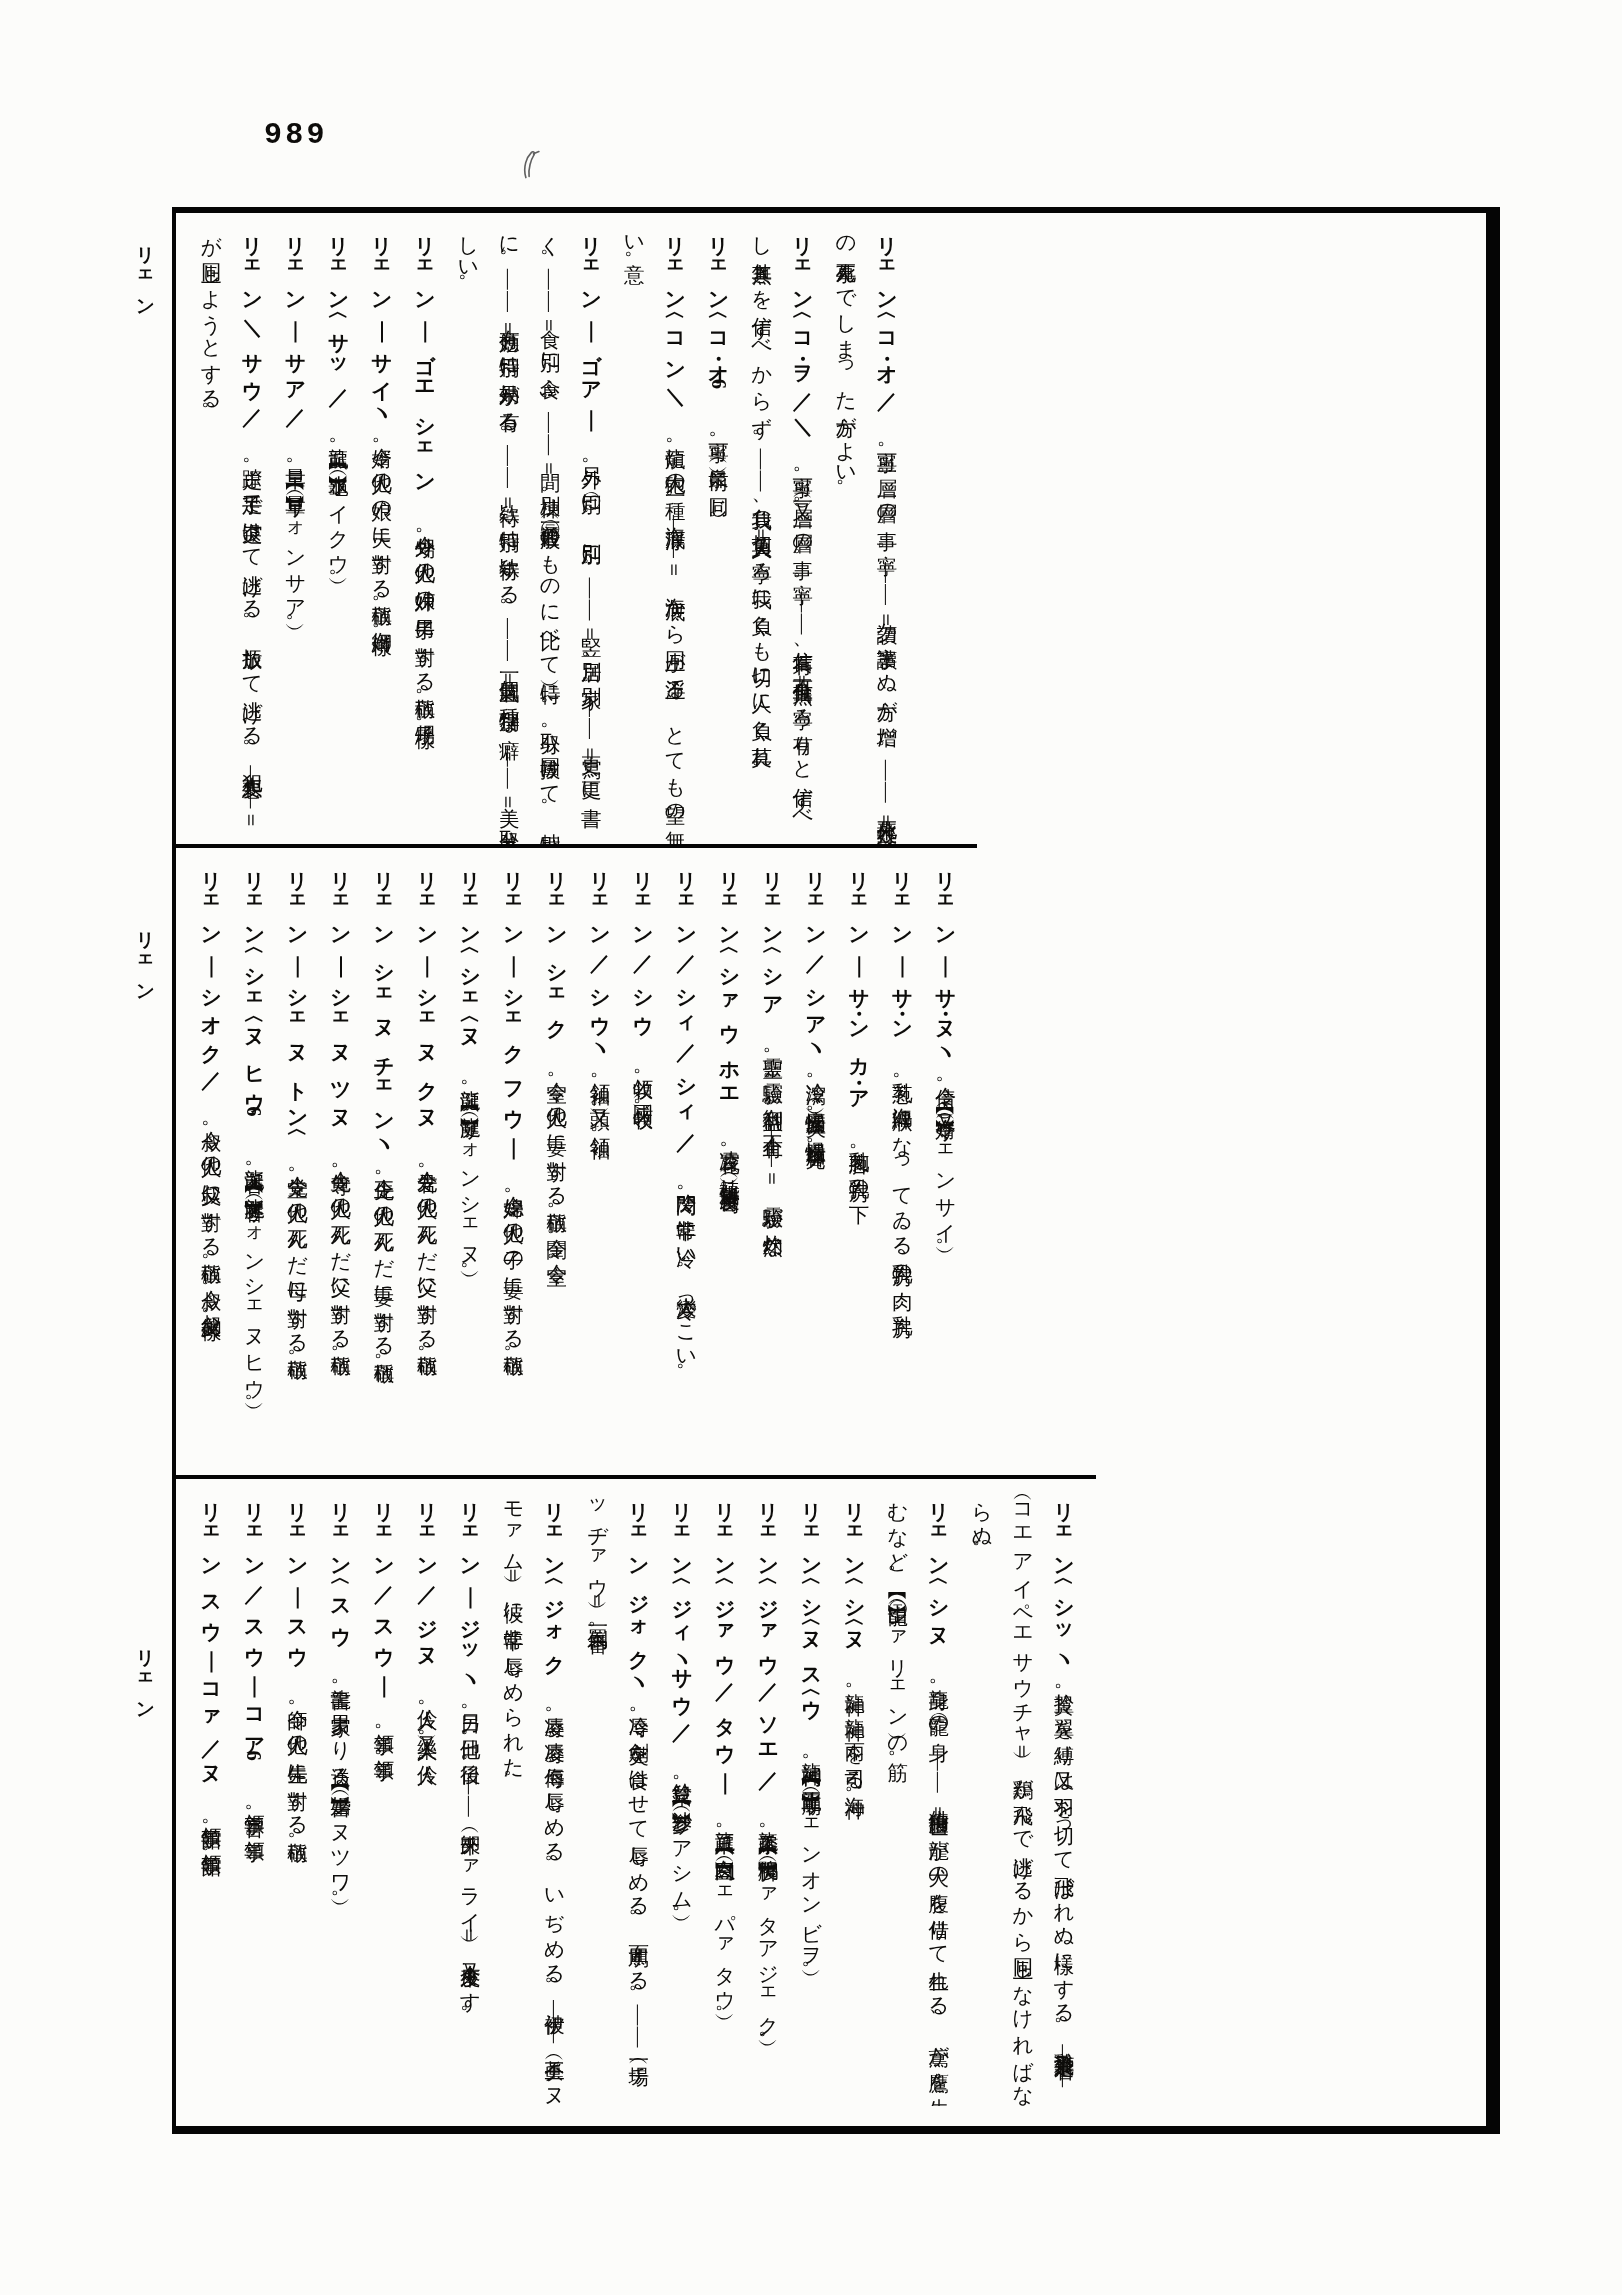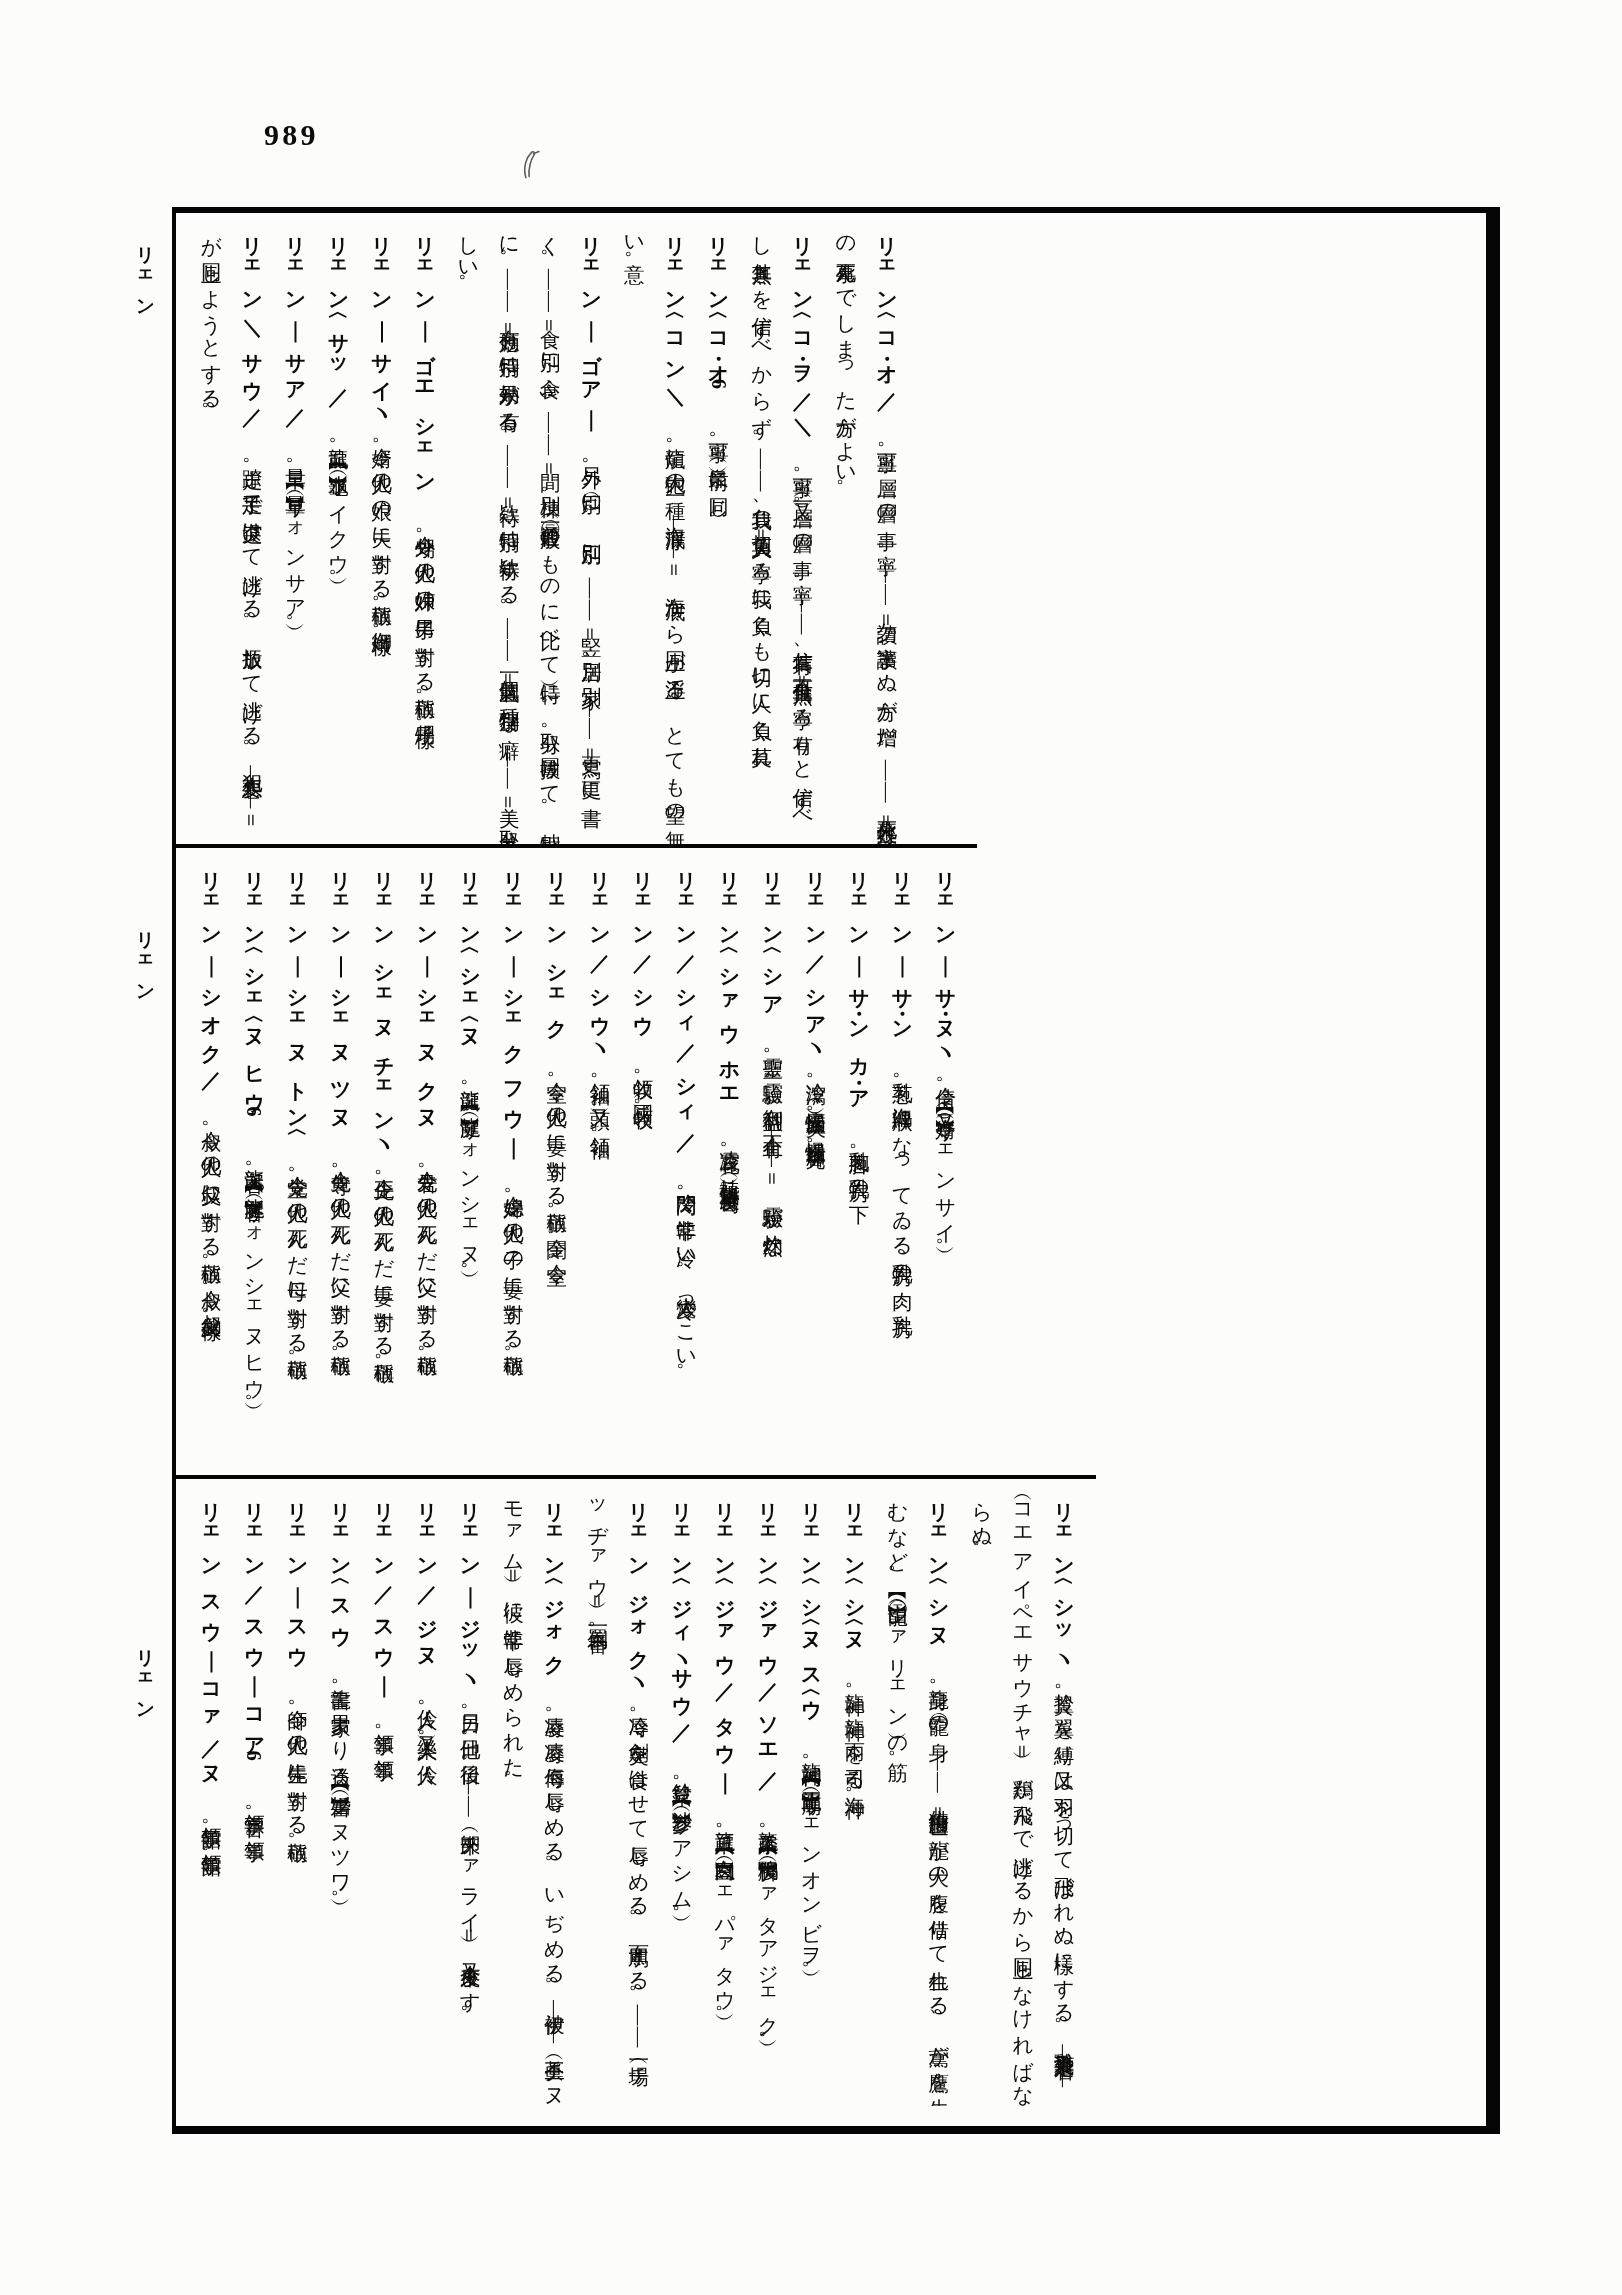--- a/index.html
+++ b/index.html
@@ -5,21 +5,21 @@
   html,body{margin:0;padding:0;}
   body{
     width:1623px;height:2295px;position:relative;
     background:#fcfcfa;color:#0d0c0a;
     font-family:"Liberation Serif","DejaVu Serif",serif;
     overflow:hidden;
   }
   .page-number{
     position:absolute;left:264px;top:118px;
     font-size:30px;font-weight:bold;letter-spacing:3.2px;
-    font-family:Liberation Serif, serif;
+    font-family:Liberation Mono, monospace;
   }
   .pencil-mark{position:absolute;left:515px;top:145px;opacity:.8;}
   .frame{
     position:absolute;left:172px;top:207px;
     width:1328px;height:1927px;box-sizing:border-box;
     border-top:6.5px solid #050505;
     border-bottom:8.7px solid #050505;
     border-left:4.9px solid #050505;
     border-right:14.6px solid #050505;
     background:#fcfcfa;

